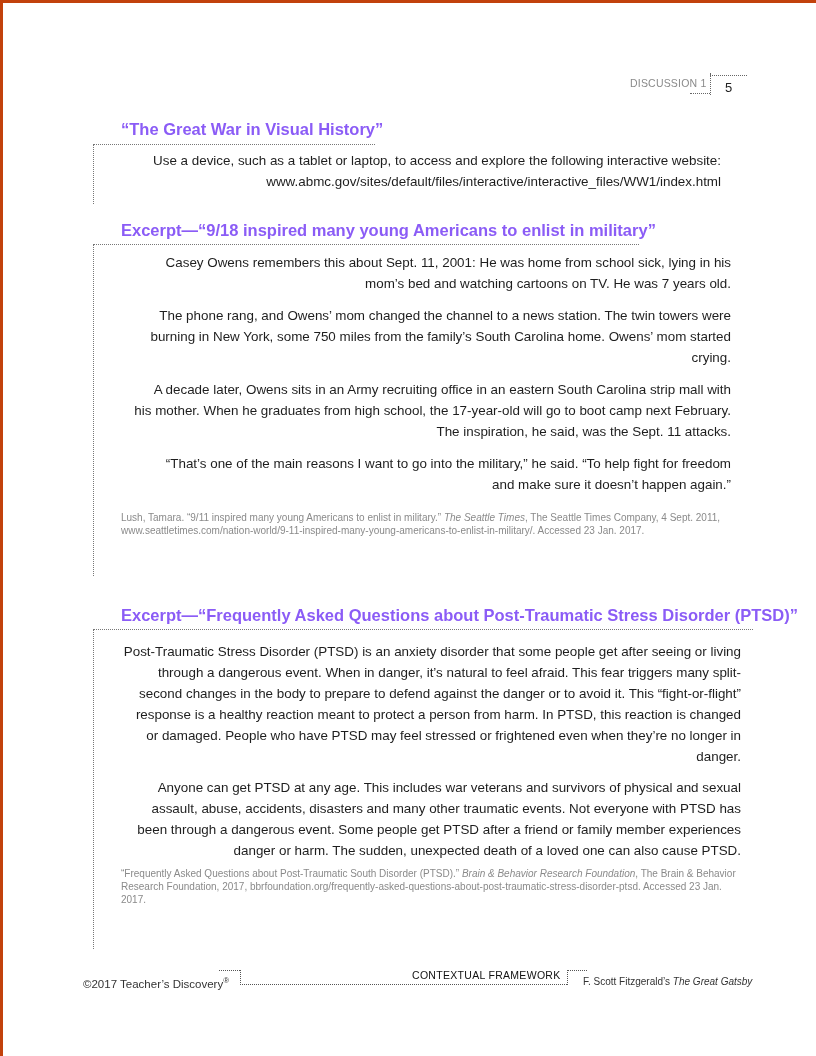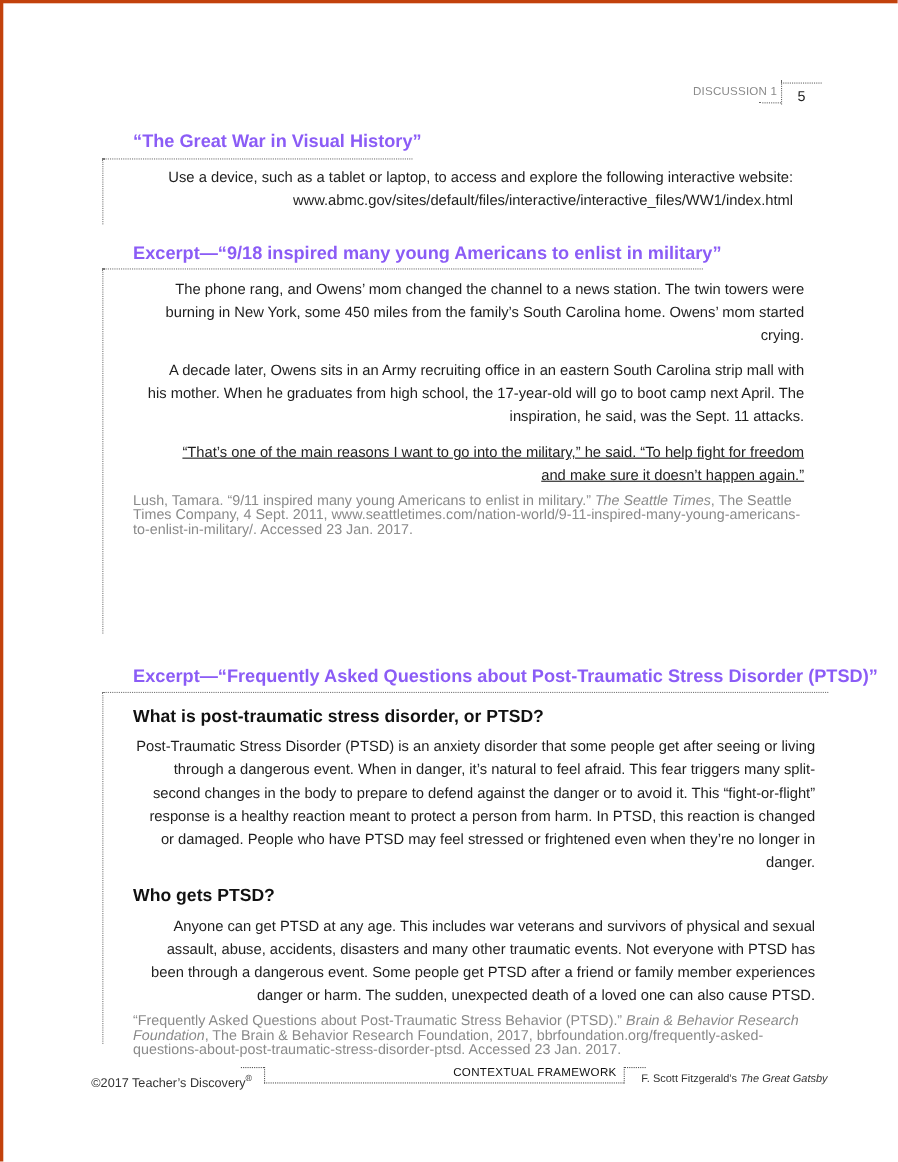--- a/index.html
+++ b/index.html
@@ -44,21 +44,21 @@
   }
   .body-text {
     position: absolute; left: 28px;
     font-family: "Liberation Sans", sans-serif;
     font-size: 13.4px; line-height: 21px; color: #1e1e1e;
     transform-origin: left top;
   }
   .para { margin: 0 0 11px 0; text-indent: 22px; text-align: right; }
   .para.noindent { text-indent: 0; }
   .citation {
-    font-size: 13px; line-height: 13px; color: #8a8a8a;
+    font-size: 10px; line-height: 13px; color: #8a8a8a;
     margin-top: 4px;
   }
   .citation i { font-style: italic; }
   .subheading {
     font-weight: bold; font-size: 16px; color: #111; margin: 0 0 6px 0;
   }
 
   
   .footer-left {
     position: absolute; top: 973px; left: 80px;
@@ -113,37 +113,36 @@
     <div class="body-text" style="top:30px; width:600px;">
       <p class="para noindent">Use a device, such as a tablet or laptop, to access and explore the following interactive website: www.abmc.gov/sites/default/files/interactive/interactive_files/WW1/index.html</p>
     </div>
   </div>
 
   <div class="section" style="top:218px;">
     <div class="heading">Excerpt—“9/18 inspired many young Americans to enlist in military”</div>
     <div class="rule-h" style="top:23px; width:546px;"></div>
     <div class="rule-v" style="top:23px; height:332px;"></div>
     <div class="body-text" style="top:31px; width:610px;">
-      <p class="para">The phone rang, and Owens’ mom changed the channel to a news station. The twin towers were burning in New York, some 450 miles from the family’s South Carolina home. Owens’ mom started crying.</p>
-      <p class="para">A decade later, Owens sits in an Army recruiting office in an eastern South Carolina strip mall with his mother. When he graduates from high school, the 17-year-old will go to boot camp next April. The inspiration, he said, was the Sept. 11 attacks.</p>
-      <p class="para" style="margin-bottom:6px;text-decoration:underline;">“That’s one of the main reasons I want to go into the military,” he said. “To help fight for freedom and make sure it doesn’t happen again.”</p>
+      <p class="para">Casey Owens remembers this about Sept. 11, 2001: He was home from school sick, lying in his mom’s bed and watching cartoons on TV. He was 7 years old.</p>
+      <p class="para">The phone rang, and Owens’ mom changed the channel to a news station. The twin towers were burning in New York, some 750 miles from the family’s South Carolina home. Owens’ mom started crying.</p>
+      <p class="para">A decade later, Owens sits in an Army recruiting office in an eastern South Carolina strip mall with his mother. When he graduates from high school, the 17-year-old will go to boot camp next February. The inspiration, he said, was the Sept. 11 attacks.</p>
+      <p class="para" style="margin-bottom:16px;">“That’s one of the main reasons I want to go into the military,” he said. “To help fight for freedom and make sure it doesn’t happen again.”</p>
       <div class="citation"><span>Lush, Tamara. “9/11 inspired many young Americans to enlist in military.” </span><i>The Seattle Times</i><span>, The Seattle Times Company, 4 Sept. 2011, www.seattletimes.com/nation-world/9-11-inspired-many-young-americans-to-enlist-in-military/. Accessed 23 Jan. 2017.</span></div>
     </div>
   </div>
 
   <div class="section" style="top:603px;">
     <div class="heading">Excerpt—“Frequently Asked Questions about Post-Traumatic Stress Disorder (PTSD)”</div>
     <div class="rule-h" style="top:23px; width:660px;"></div>
     <div class="rule-v" style="top:23px; height:320px;"></div>
     <div class="body-text" style="top:35px; width:620px;">
-      <div class="subheading">What is post-traumatic stress disorder, or PTSD?</div>
       <p class="para noindent" style="margin-bottom:10px;">Post-Traumatic Stress Disorder (PTSD) is an anxiety disorder that some people get after seeing or living through a dangerous event. When in danger, it’s natural to feel afraid. This fear triggers many split-second changes in the body to prepare to defend against the danger or to avoid it. This “fight-or-flight” response is a healthy reaction meant to protect a person from harm. In PTSD, this reaction is changed or damaged. People who have PTSD may feel stressed or frightened even when they’re no longer in danger.</p>
-      <div class="subheading">Who gets PTSD?</div>
       <p class="para noindent" style="margin-bottom:6px;">Anyone can get PTSD at any age. This includes war veterans and survivors of physical and sexual assault, abuse, accidents, disasters and many other traumatic events. Not everyone with PTSD has been through a dangerous event. Some people get PTSD after a friend or family member experiences danger or harm. The sudden, unexpected death of a loved one can also cause PTSD.</p>
-      <div class="citation"><span>“Frequently Asked Questions about Post-Traumatic Stress Behavior (PTSD).” </span><i>Brain &amp; Behavior Research Foundation</i><span>, The Brain &amp; Behavior Research Foundation, 2017, bbrfoundation.org/frequently-asked-questions-about-post-traumatic-stress-disorder-ptsd. Accessed 23 Jan. 2017.</span></div>
+      <div class="citation"><span>“Frequently Asked Questions about Post-Traumatic South Disorder (PTSD).” </span><i>Brain &amp; Behavior Research Foundation</i><span>, The Brain &amp; Behavior Research Foundation, 2017, bbrfoundation.org/frequently-asked-questions-about-post-traumatic-stress-disorder-ptsd. Accessed 23 Jan. 2017.</span></div>
     </div>
   </div>
 
   <div class="footer-left"><span>©2017 Teacher’s Discovery</span><sup>®</sup></div>
   <div class="footer-left-tick-h"></div>
   <div class="footer-left-tick-v"></div>
   <div class="footer-rule"></div>
   <div class="footer-center">CONTEXTUAL FRAMEWORK</div>
   <div class="footer-right-tick-v"></div>
   <div class="footer-right-tick-h"></div>

